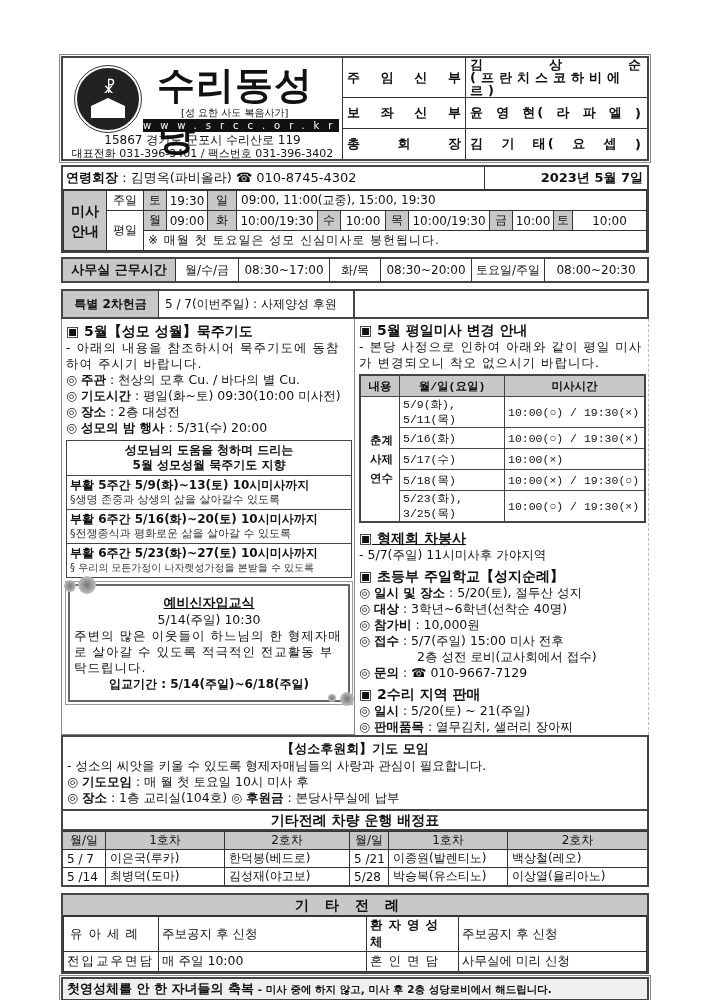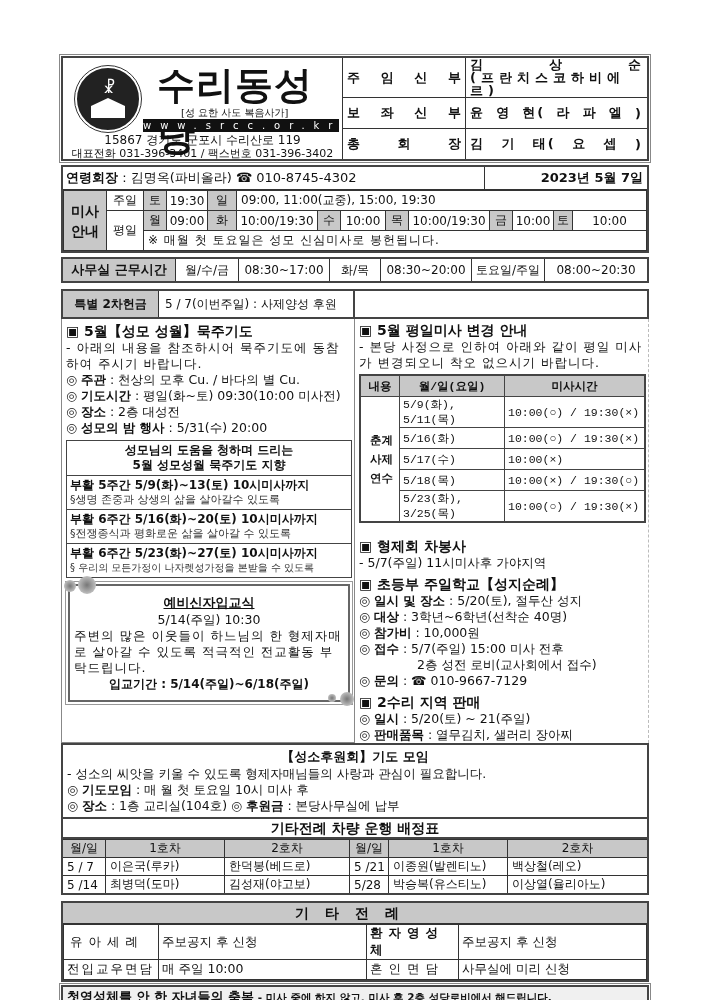--- a/index.html
+++ b/index.html
@@ -274,21 +274,21 @@
           <td>10:00(×) / 19:30(○)</td>
         </tr>
         <tr>
           <td style="border-top:none;"></td>
           <td>5/23(화), 3/25(목)</td>
           <td>10:00(○) / 19:30(×)</td>
         </tr>
       </tbody>
         </table>
 
-      <div class="sec-title" style="margin-top:14px;">▣ 형제회 차봉사</div>
+      <div class="sec-title" style="margin-top:6px;text-decoration:underline;">▣ 형제회 차봉사</div>
       <div class="txt">- 5/7(주일) 11시미사후 가야지역</div>
 
       <div class="sec-title" style="margin-top:4px;">▣ 초등부 주일학교【성지순례】</div>
       <div class="txt">◎ <b>일시 및 장소</b> <span>: 5/20(토), 절두산 성지</span></div>
       <div class="txt">◎ <b>대상</b> <span>: 3학년~6학년(선착순 40명)</span></div>
       <div class="txt">◎ <b>참가비</b> <span>: 10,000원</span></div>
       <div class="txt">◎ <b>접수</b> <span>: 5/7(주일) 15:00 미사 전후</span></div>
       <div class="txt" style="padding-left:58px;">2층 성전 로비(교사회에서 접수)</div>
       <div class="txt">◎ <b>문의</b> <span>: ☎ 010-9667-7129</span></div>
 

